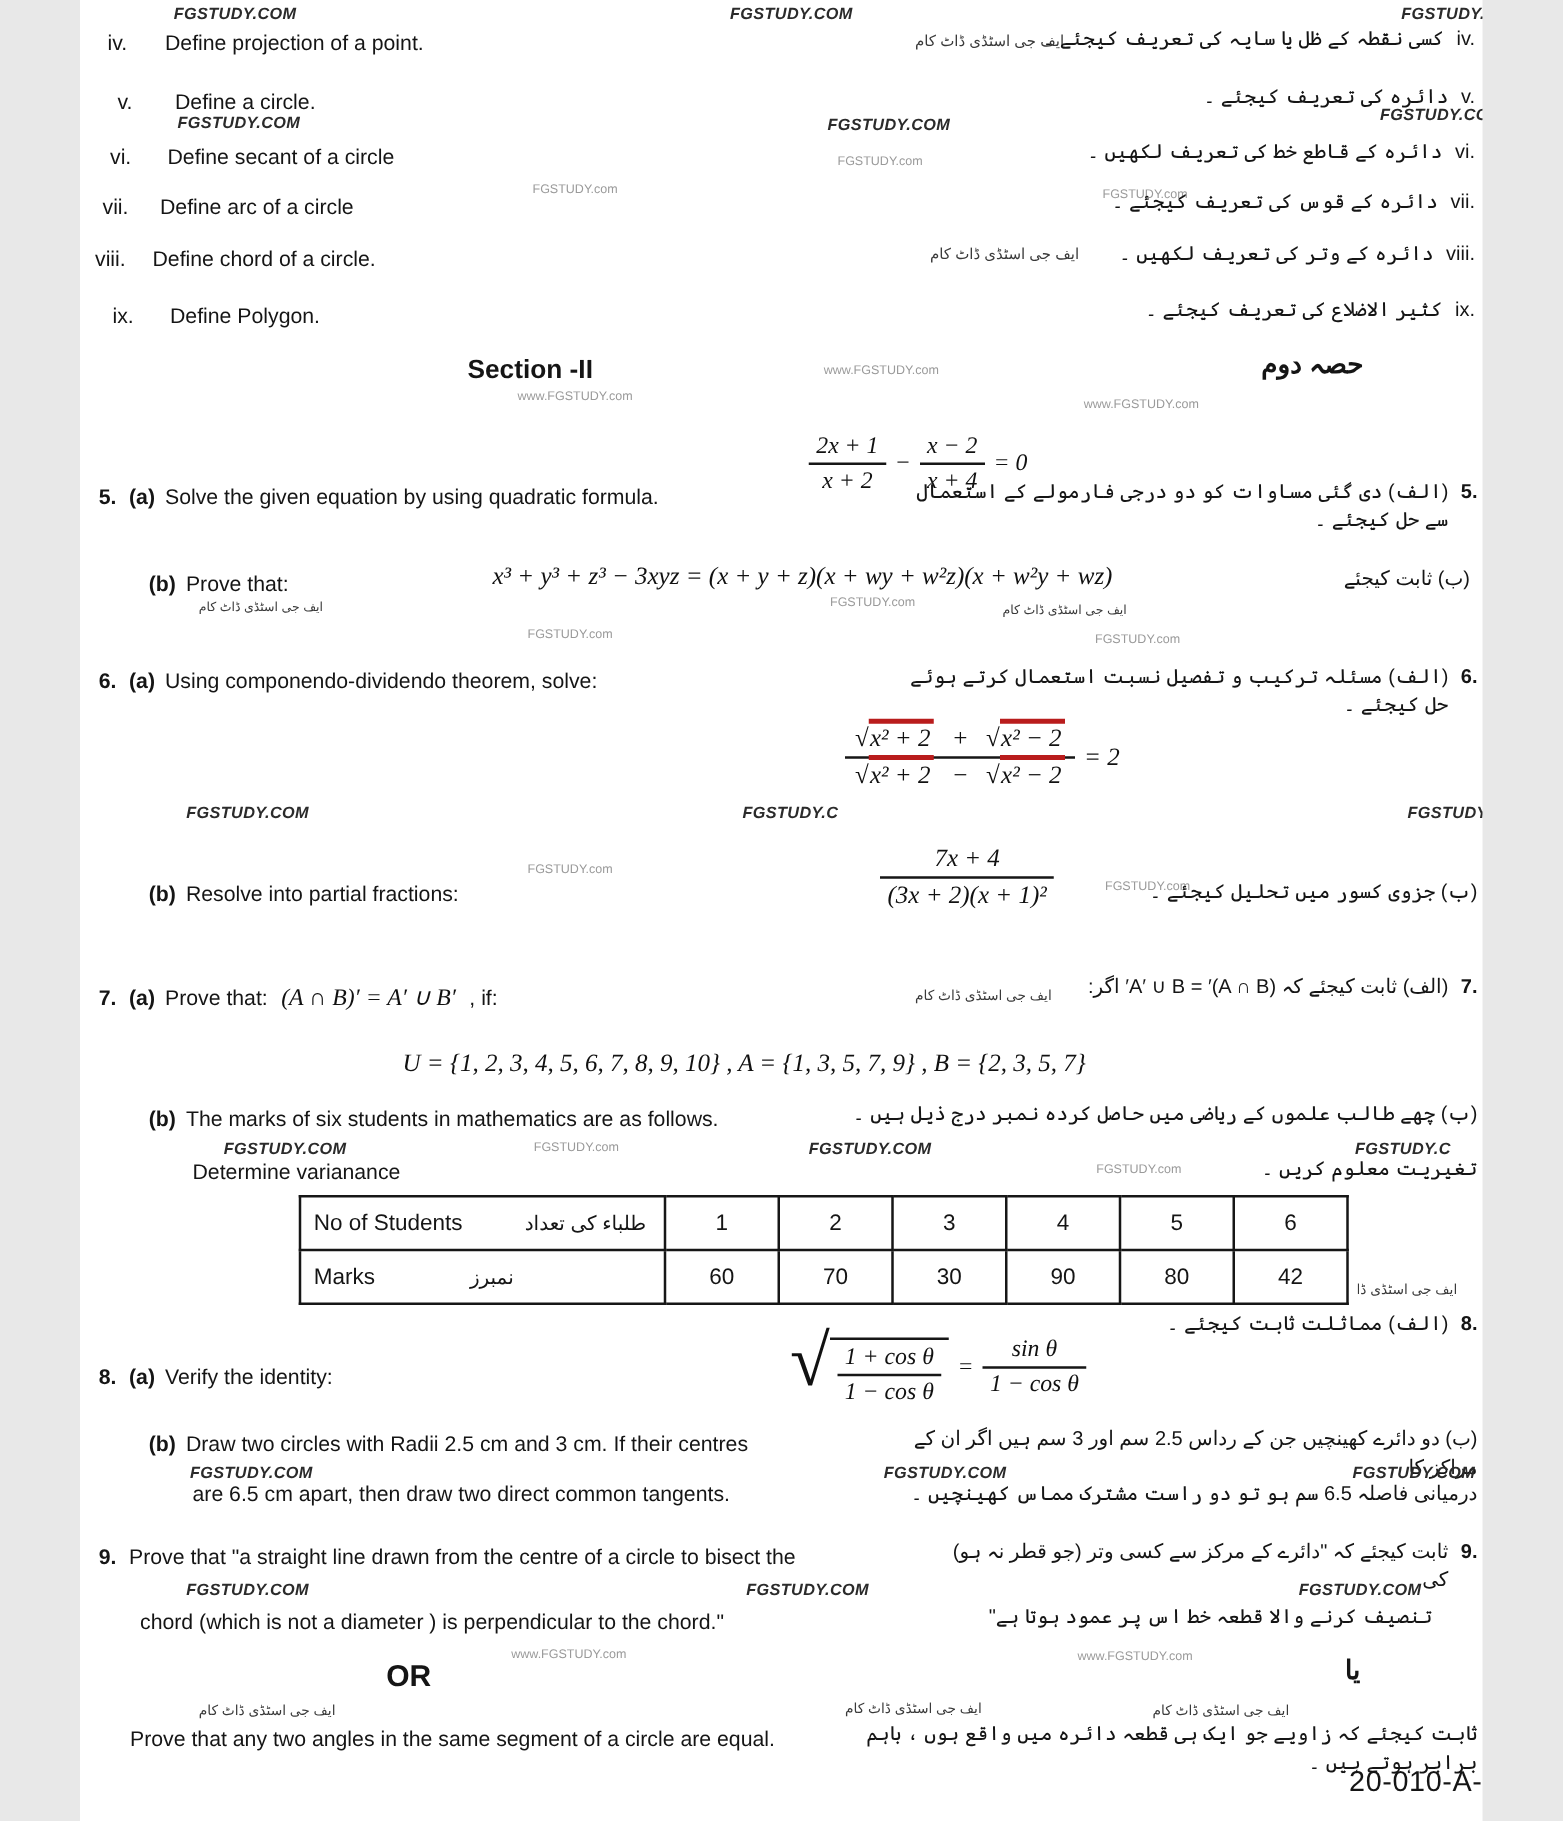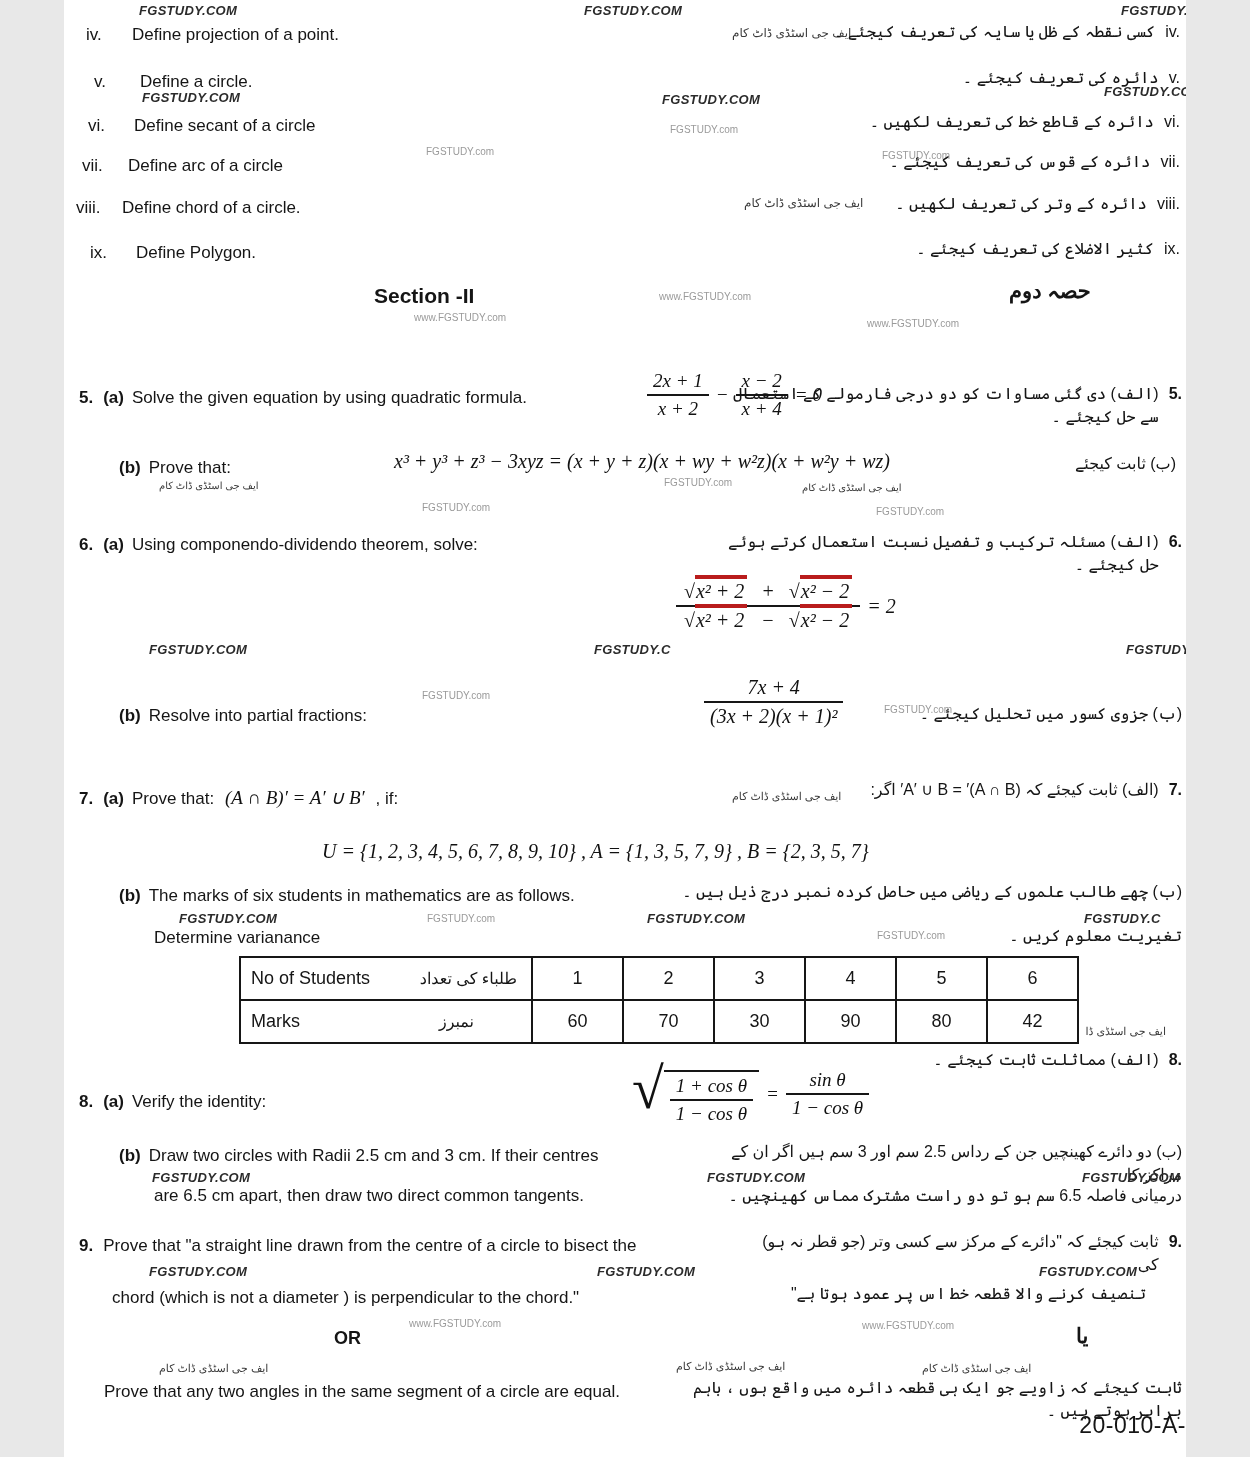--- a/index.html
+++ b/index.html
@@ -116,21 +116,21 @@
   <span class="abs section-title" style="left:310px;top:284px">Section -II</span>
   <span class="abs wm-gray" style="left:595px;top:291px">www.FGSTUDY.com</span>
   <span class="abs section-title" style="left:945px;top:279px;direction:rtl">حصہ دوم</span>
   <span class="abs wm-gray" style="left:350px;top:312px">www.FGSTUDY.com</span>
   <span class="abs wm-gray" style="left:803px;top:318px">www.FGSTUDY.com</span>
 
 
   <div class="abs q-row" style="left:15px;top:388px">
     <span class="q-num">5.</span><span class="q-part">(a)</span><span>Solve the given equation by using quadratic formula.</span>
   </div>
-  <div class="abs" style="left:583px;top:370px">
+  <div class="abs" style="left:583px;top:346px">
     <span class="math math-row">
       <span class="frac">
           <span class="ftop">2x + 1</span>
           <span class="fbot">x + 2</span>
         </span>
       <span class="op">−</span>
       <span class="frac">
           <span class="ftop">x − 2</span>
           <span class="fbot">x + 4</span>
         </span>
@@ -251,21 +251,21 @@
       </td>
       <td>1</td>
       <td>2</td>
       <td>3</td>
       <td>4</td>
       <td>5</td>
       <td>6</td>
     </tr>
     <tr>
       <td class="label-cell">
-        <div class="cellflex" style="padding-right:57px">
+        <div class="cellflex" style="padding-right:120px">
           <span>Marks</span>
           <span class="tl-ur">نمبرز</span>
         </div>
       </td>
       <td>60</td>
       <td>70</td>
       <td>30</td>
       <td>90</td>
       <td>80</td>
       <td>42</td>
@@ -321,21 +321,21 @@
   <span class="abs wm-bold" style="left:85px;top:1264px">FGSTUDY.COM</span>
   <span class="abs wm-bold" style="left:533px;top:1264px">FGSTUDY.COM</span>
   <span class="abs wm-bold" style="left:975px;top:1264px">FGSTUDY.COM</span>
   <span class="abs q-row" style="left:48px;top:1288px">chord (which is not a diameter ) is perpendicular to the chord."</span>
   <div class="ur-row" style="top:1282px;right:40px;width:420px">
     <span class="ur-text">تنصیف کرنے والا قطعہ خط اس پر عمود ہوتا ہے"</span>
   </div>
   <span class="abs wm-gray" style="left:345px;top:1318px">www.FGSTUDY.com</span>
   <span class="abs wm-gray" style="left:798px;top:1320px">www.FGSTUDY.com</span>
 
-  <span class="abs bold" style="left:270px;top:1328px;font-size:18px">OR</span>
+  <span class="abs bold" style="left:245px;top:1328px;font-size:24px">OR</span>
   <span class="abs bold" style="left:1012px;top:1324px;font-size:21px;direction:rtl">یا</span>
 
   <span class="abs wm-urdu" style="left:95px;top:1362px;font-size:11px">ایف جی اسٹڈی ڈاٹ کام</span>
   <span class="abs wm-urdu" style="left:612px;top:1360px;font-size:11px">ایف جی اسٹڈی ڈاٹ کام</span>
   <span class="abs wm-urdu" style="left:858px;top:1362px;font-size:11px">ایف جی اسٹڈی ڈاٹ کام</span>
 
   <span class="abs q-row" style="left:40px;top:1382px">Prove that any two angles in the same segment of a circle are equal.</span>
   <div class="ur-row" style="top:1376px;right:4px;width:520px">
     <span class="ur-text">ثابت کیجئے کہ زاویے جو ایک ہی قطعہ دائرہ میں واقع ہوں ، باہم برابر ہوتے ہیں ۔</span>
   </div>

